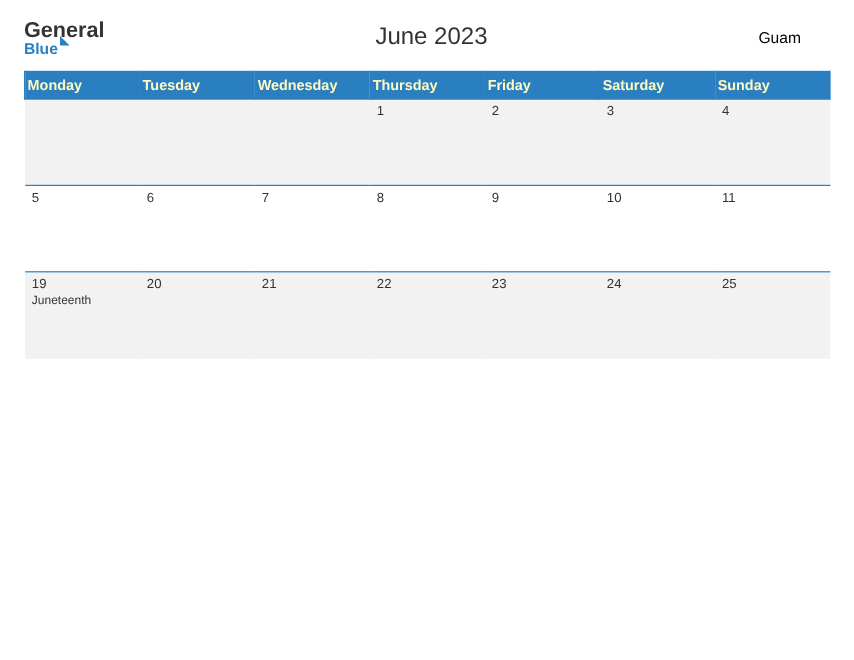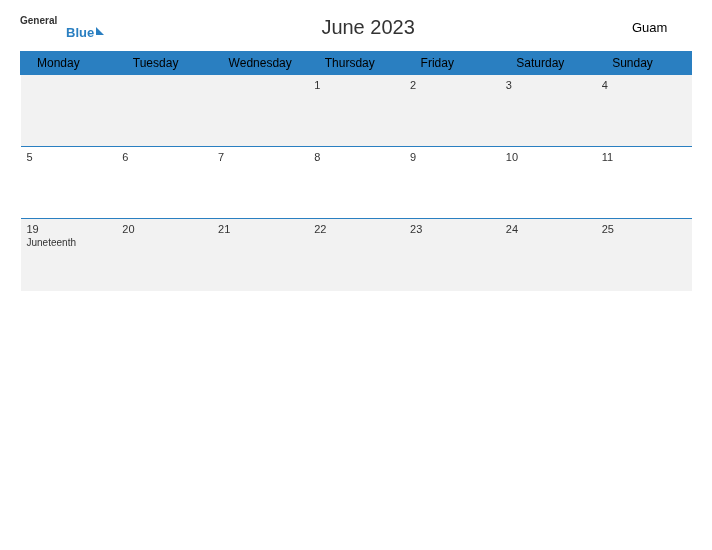--- a/index.html
+++ b/index.html
@@ -21,21 +21,21 @@
       align-items: center;
       justify-content: space-between;
       margin-bottom: 12px;
     }
     .logo {
       display: flex;
       align-items: center;
       gap: 4px;
     }
     .logo-text-general {
-      font-size: 10px;
+      font-size: 18px;
       font-weight: bold;
       color: #333;
       line-height: 1;
     }
     .logo-text-blue {
       font-size: 13px;
       font-weight: bold;
       color: #2a7fc1;
       line-height: 1;
     }
@@ -60,24 +60,24 @@
       min-width: 60px;
     }
     .calendar {
       width: 100%;
       border-collapse: collapse;
     }
     .calendar thead tr {
       background: #2a7fc1;
     }
     .calendar thead th {
-      color: #000000;
+      color: #fef9c3;
       font-size: 12px;
-      font-weight: normal;
-      padding: 4px 16px;
+      font-weight: bold;
+      padding: 4px 2px;
       text-align: left;
       border: 1px solid #2a7fc1;
       width: calc(100% / 7);
     }
     .calendar tbody tr {
       height: 72px;
     }
     .calendar tbody tr:nth-child(odd) {
       background: #f2f2f2;
     }
@@ -111,21 +111,21 @@
     }
   </style>
 </head>
 <body>
 
 <div class="page">
   <div class="header">
     <div class="logo">
       <div style="display:flex;flex-direction:column;line-height:1.1;">
         <span class="logo-text-general">General</span>
-        <div style="display:flex;align-items:center;margin-left:46px;">
+        <div style="display:flex;align-items:flex-start;">
           <span class="logo-text-blue">Blue</span>
           <div class="logo-triangle"></div>
         </div>
       </div>
     </div>
     <h1 class="month-title">June 2023</h1>
     <div class="region-label">Guam</div>
   </div>
 
   <table class="calendar">

